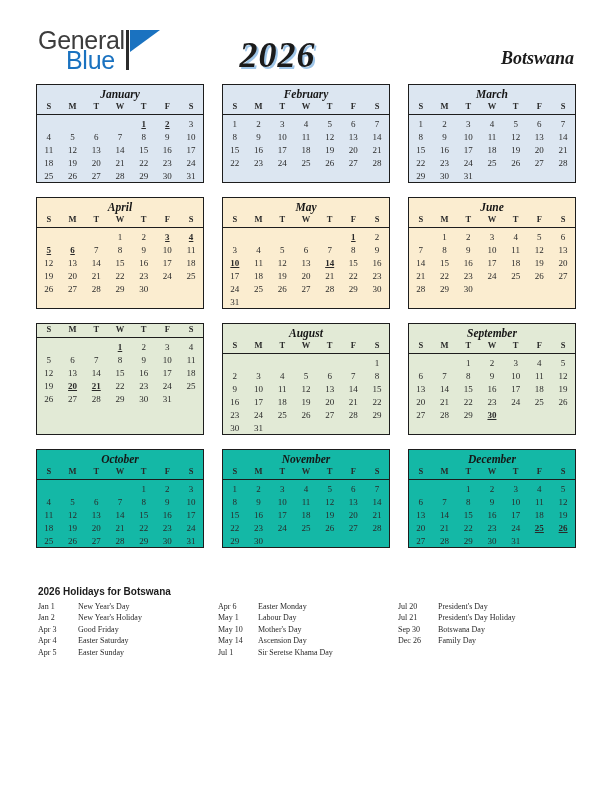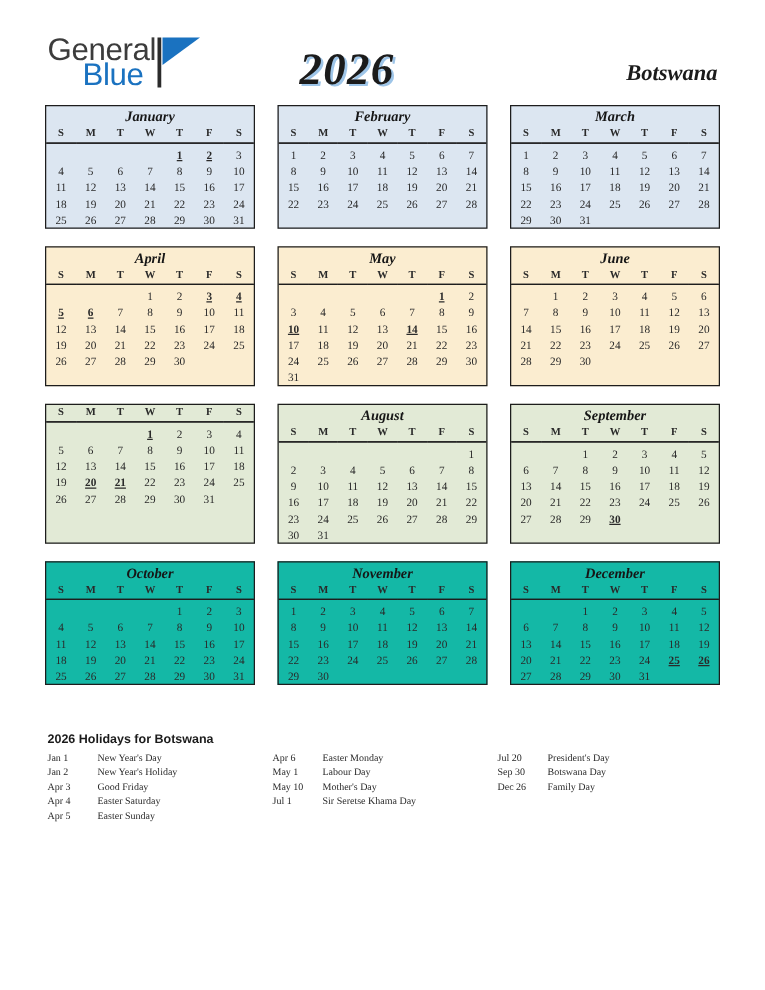--- a/index.html
+++ b/index.html
@@ -1006,28 +1006,36 @@
         </div>
         <div class="hol-row">
           <span class="hol-date">May 1</span>
           <span class="hol-name">Labour Day</span>
         </div>
         <div class="hol-row">
           <span class="hol-date">May 10</span>
           <span class="hol-name">Mother's Day</span>
         </div>
         <div class="hol-row">
+          <span class="hol-date">May 14</span>
+          <span class="hol-name">Ascension Day</span>
+        </div>
+        <div class="hol-row">
           <span class="hol-date">Jul 1</span>
           <span class="hol-name">Sir Seretse Khama Day</span>
         </div>
       </div>
       <div>
         <div class="hol-row">
           <span class="hol-date">Jul 20</span>
           <span class="hol-name">President's Day</span>
+        </div>
+        <div class="hol-row">
+          <span class="hol-date">Jul 21</span>
+          <span class="hol-name">President's Day Holiday</span>
         </div>
         <div class="hol-row">
           <span class="hol-date">Sep 30</span>
           <span class="hol-name">Botswana Day</span>
         </div>
         <div class="hol-row">
           <span class="hol-date">Dec 26</span>
           <span class="hol-name">Family Day</span>
         </div>
       </div>

